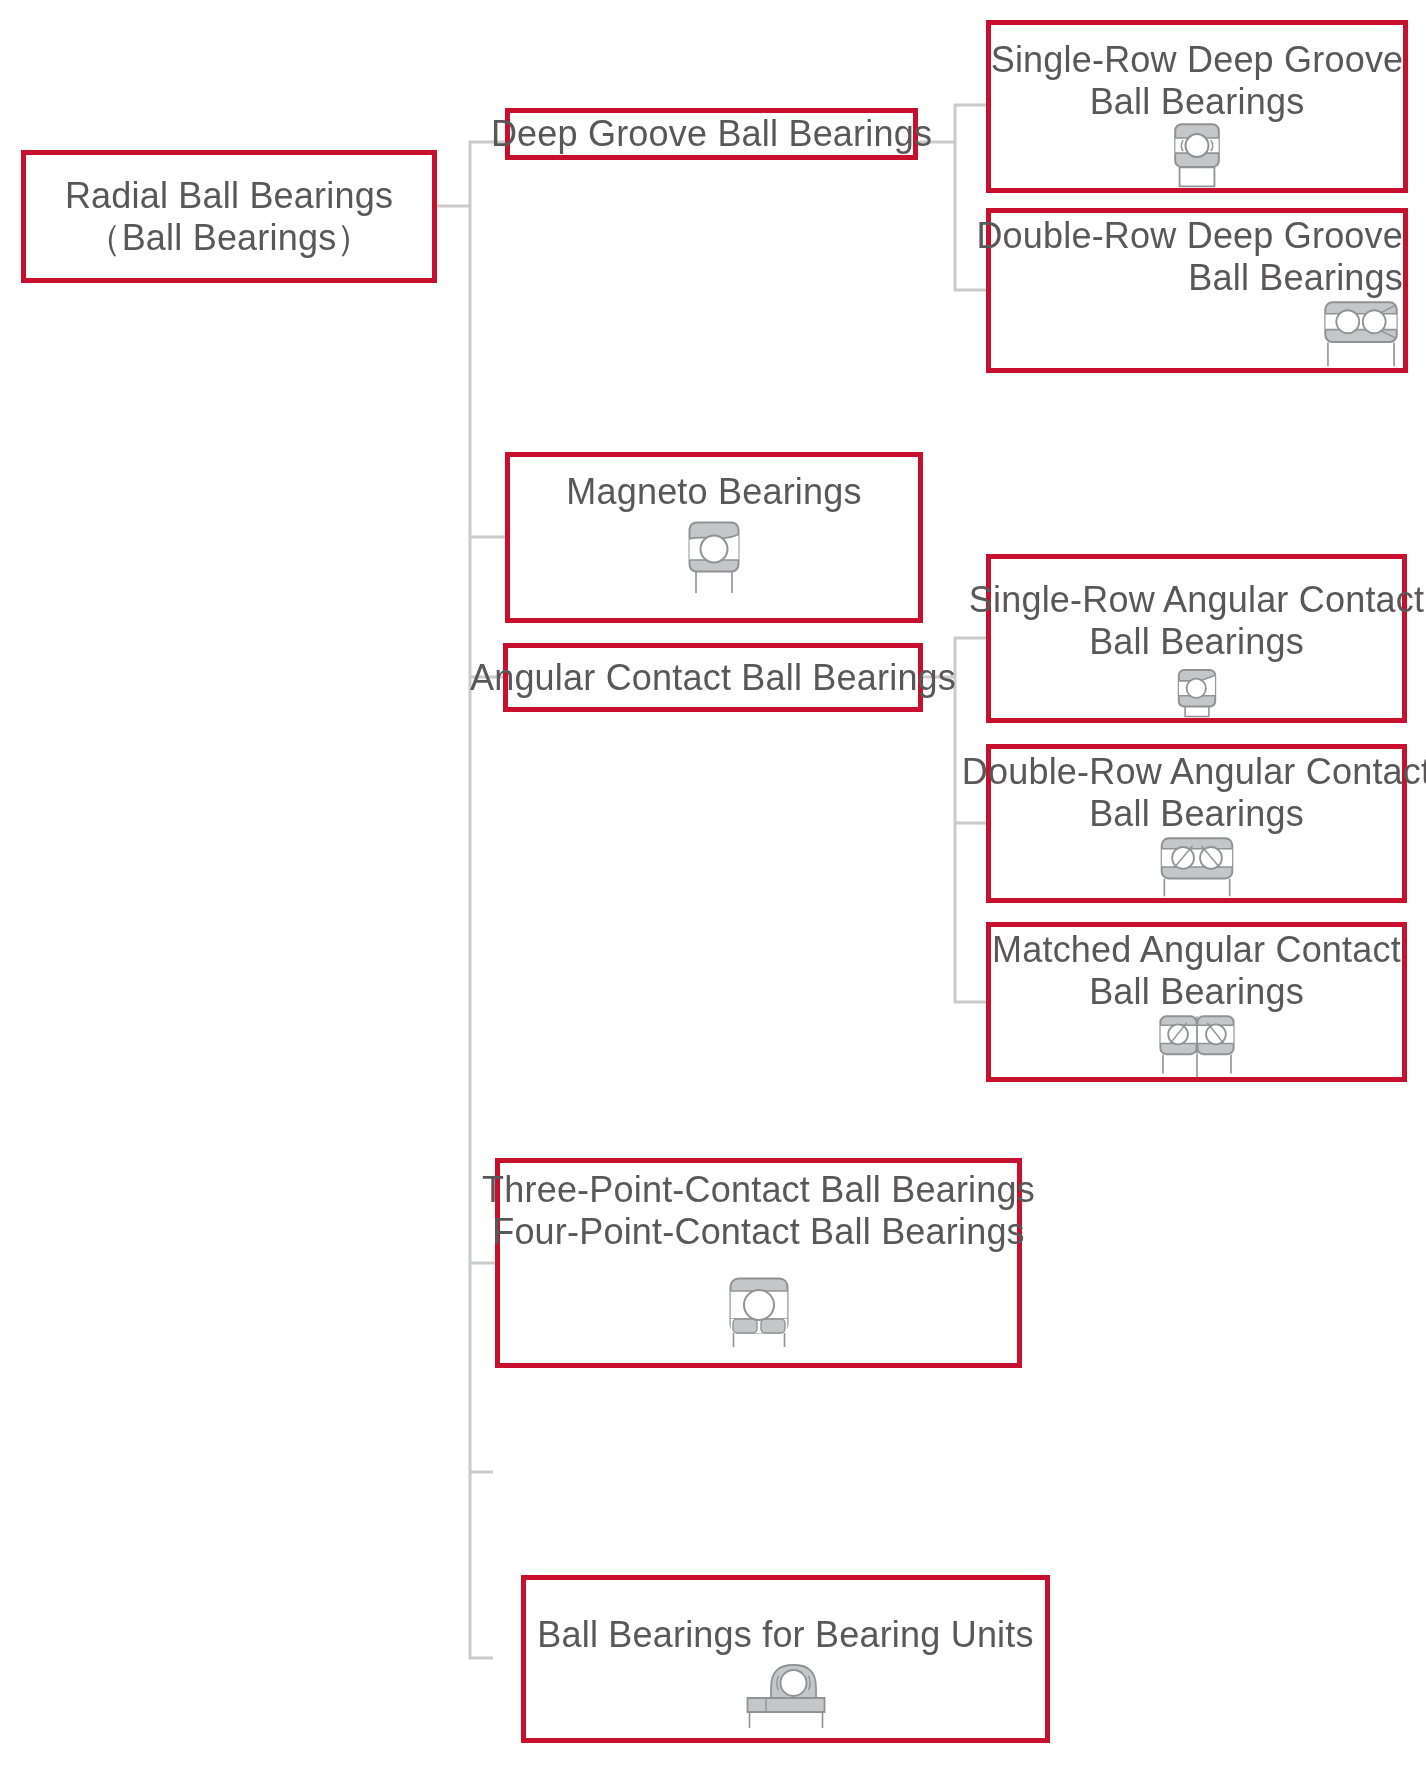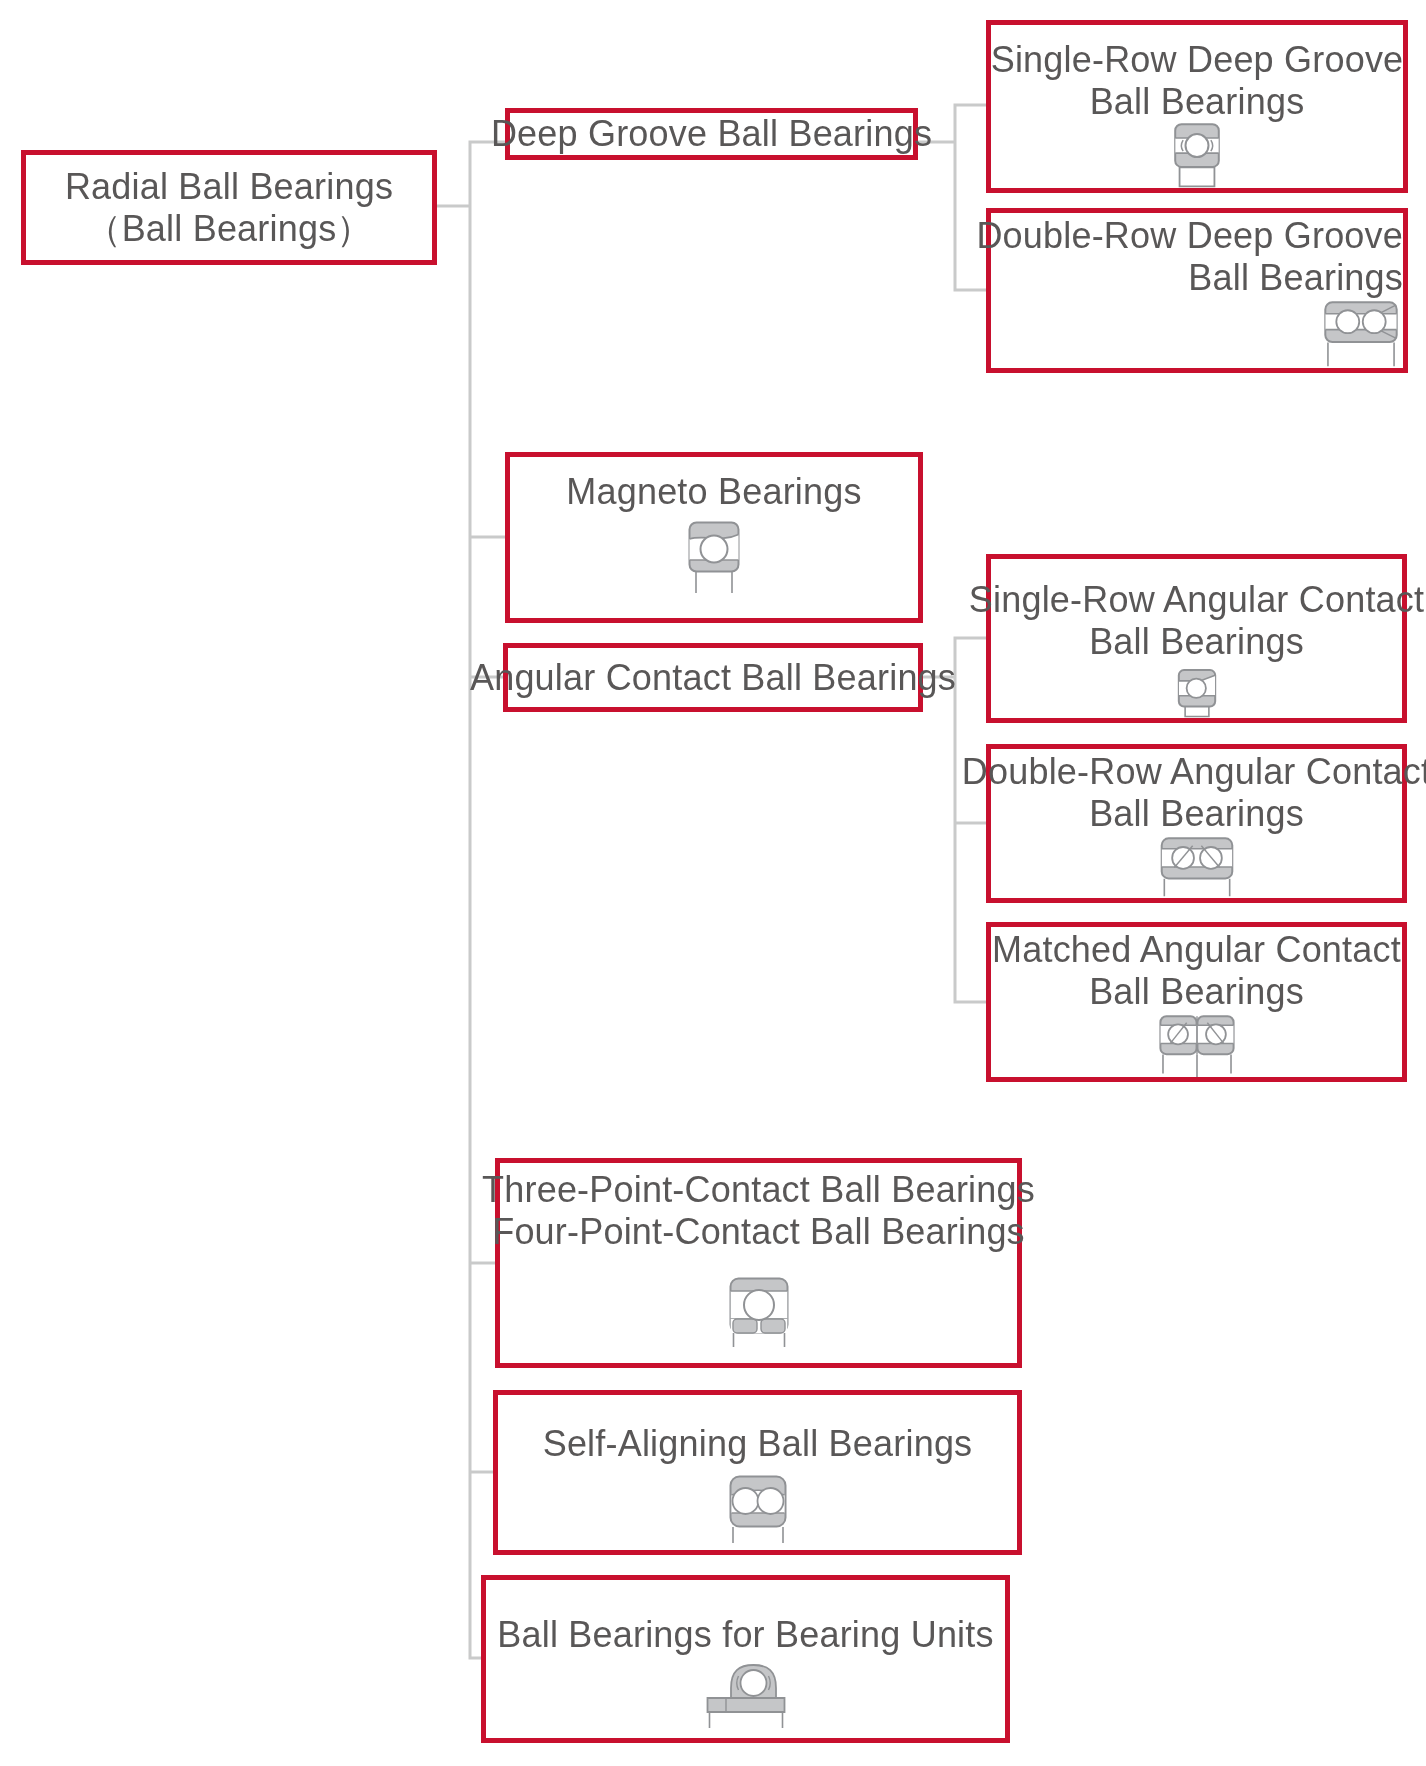--- a/index.html
+++ b/index.html
@@ -49,21 +49,21 @@
       <path d="M470 1263 H495"></path>
       <path d="M470 1472 H493"></path>
       <path d="M918 142 H955"></path>
       <path d="M986 105 H955 V290 H986"></path>
       <path d="M923 677 H955"></path>
       <path d="M986 638 H955 V1002 H986"></path>
       <path d="M955 823 H986"></path>
     </g>
   </svg>
 
-  <div class="node center" style="left:21px;top:150px;width:416px;height:115px;">
+  <div class="node center" style="left:21px;top:150px;width:416px;height:133px;">
     <div class="t root-t">Radial Ball Bearings</div>
     <div class="t root-t">（Ball Bearings）</div>
   </div>
 
   <div class="node center" style="left:505px;top:108px;width:413px;height:52px;">
     <div class="t">Deep Groove Ball Bearings</div>
   </div>
 
   <div class="node" style="left:505px;top:452px;width:418px;height:171px;padding-top:14px;">
     <div class="t">Magneto Bearings</div>
@@ -89,34 +89,22 @@
       <rect x="1.7" y="14" width="56.6" height="28" fill="#ffffff"></rect>
       <path d="M1.5 14 H58.5 M1.5 42 H58.5" stroke="#909295" stroke-width="1.6"></path>
       <rect x="1.7" y="42" width="56.6" height="14" fill="#ffffff"></rect>
       <rect x="4" y="42" width="24" height="14" rx="4" fill="#c5c6c8" stroke="#909295" stroke-width="1.4"></rect>
       <rect x="32" y="42" width="24" height="14" rx="4" fill="#c5c6c8" stroke="#909295" stroke-width="1.4"></rect>
       <circle cx="30" cy="28" r="15" fill="#ffffff" stroke="#909295" stroke-width="2"></circle>
       <path d="M4.5 56 V70 M55.5 56 V70" stroke="#909295" stroke-width="1.6"></path>
     </svg>
   </div>
 
-  <div class="node" style="left:493px;top:1390px;width:529px;height:165px;padding-top:28px;">
-    <div class="t">Self-Aligning Ball Bearings</div>
-    <svg class="icon bearing" width="58" height="68" viewBox="0 0 58 68" style="margin-top:10px;">
-      <rect x="1.5" y="1.5" width="55" height="50" rx="9" fill="#c5c6c8" stroke="#909295" stroke-width="2"></rect>
-      <path d="M2.5 38 V20 Q29 10.5 55.5 20 V38 Z" fill="#ffffff"></path>
-      <path d="M2.5 20 Q29 10.5 55.5 20" fill="none" stroke="#909295" stroke-width="1.6"></path>
-      <path d="M2.5 38 H55.5" stroke="#909295" stroke-width="1.6"></path>
-      <circle cx="16.5" cy="26" r="13" fill="#ffffff" stroke="#909295" stroke-width="1.8"></circle>
-      <circle cx="41.5" cy="26" r="13" fill="#ffffff" stroke="#909295" stroke-width="1.8"></circle>
-      <path d="M4 52 V68 M54 52 V68" stroke="#909295" stroke-width="1.6"></path>
-    </svg>
-  </div>
 
-  <div class="node" style="left:481px;top:1575px;width:529px;height:168px;padding-top:34px;">
+  <div class="node" style="left:521px;top:1575px;width:529px;height:168px;padding-top:34px;">
     <div class="t">Ball Bearings for Bearing Units</div>
     <svg class="icon bearing" width="80" height="66" viewBox="0 0 80 66" style="margin-top:6px;">
       <path d="M25 36 V26 C25 9 33 3 47.5 3 C62 3 70 9 70 26 V36 Z" fill="#c5c6c8" stroke="#909295" stroke-width="1.8"></path>
       <rect x="1.5" y="36" width="77" height="14" fill="#c5c6c8" stroke="#909295" stroke-width="1.8"></rect>
       <path d="M20 36 V50" stroke="#909295" stroke-width="1.4"></path>
       <circle cx="47.5" cy="21" r="13" fill="#ffffff" stroke="#909295" stroke-width="1.8"></circle>
       <path d="M32.5 14 q-3.5 7 0 14" fill="none" stroke="#909295" stroke-width="1.4"></path>
       <path d="M62.5 14 q3.5 7 0 14" fill="none" stroke="#909295" stroke-width="1.4"></path>
       <path d="M3.5 50 V66 M76.5 50 V66" stroke="#909295" stroke-width="1.6"></path>
     </svg>

